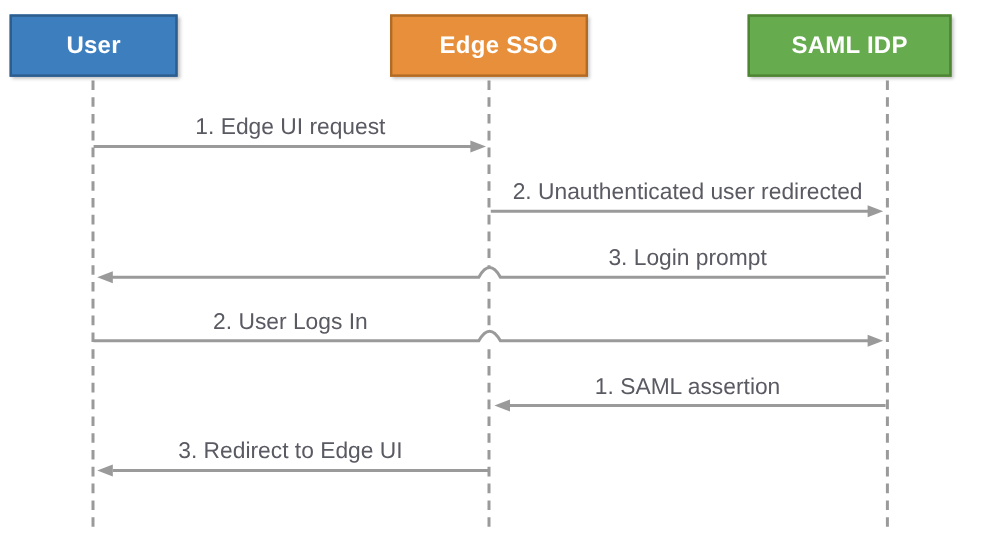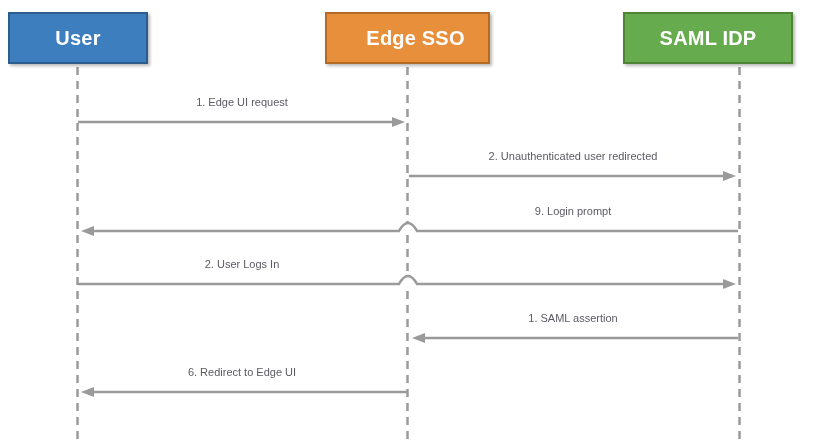--- a/index.html
+++ b/index.html
@@ -21,21 +21,21 @@
     box-shadow:2px 2px 3px rgba(0,0,0,0.28);
     letter-spacing:0.2px;
   }
   #actor-user{left:8px;width:140px;}
   #actor-edge-sso{left:325px;width:165px;padding-left:16px;}
   #actor-saml-idp{left:623px;width:170px;}
   .msg-label{
     position:absolute;
     width:340px;
     text-align:center;
-    font-size:11px;
+    font-size:19px;
     color:var(--label-color,#5a5a63);
     white-space:nowrap;
   }
   .m1{left:72px;top:96px;}
   .m2{left:403px;top:150px;text-align:center;}
   .m3{left:403px;top:205px;}
   .m4{left:72px;top:258px;}
   .m5{left:403px;top:312px;}
   .m6{left:72px;top:366px;}
   .lifeline{stroke:var(--line-color,#999);stroke-width:2.5;stroke-dasharray:8 6;fill:none;}
@@ -81,18 +81,18 @@
   </div>
   <div class="actor-box" id="actor-edge-sso" style="background: rgb(231, 143, 58); border-color: rgb(178, 107, 37); color: rgb(255, 255, 255);">
     <span>Edge SSO</span>
   </div>
   <div class="actor-box" id="actor-saml-idp" style="background: rgb(103, 171, 79); border-color: rgb(78, 132, 51); color: rgb(255, 255, 255);">
     <span>SAML IDP</span>
   </div>
 
   <div class="msg-label m1">1. Edge UI request</div>
   <div class="msg-label m2">2. Unauthenticated user redirected</div>
-  <div class="msg-label m3">9. Login prompt</div>
+  <div class="msg-label m3">3. Login prompt</div>
   <div class="msg-label m4">2. User Logs In</div>
   <div class="msg-label m5">1. SAML assertion</div>
-  <div class="msg-label m6">6. Redirect to Edge UI</div>
+  <div class="msg-label m6">3. Redirect to Edge UI</div>
 
 </div>
 
 </body></html>

